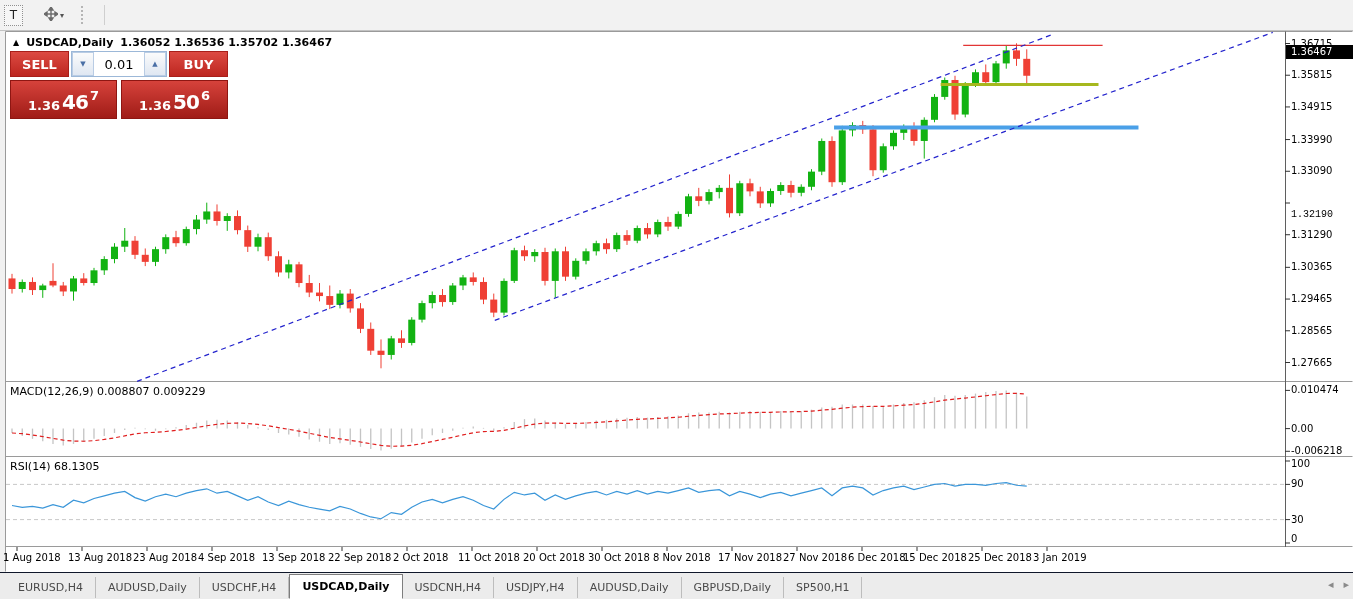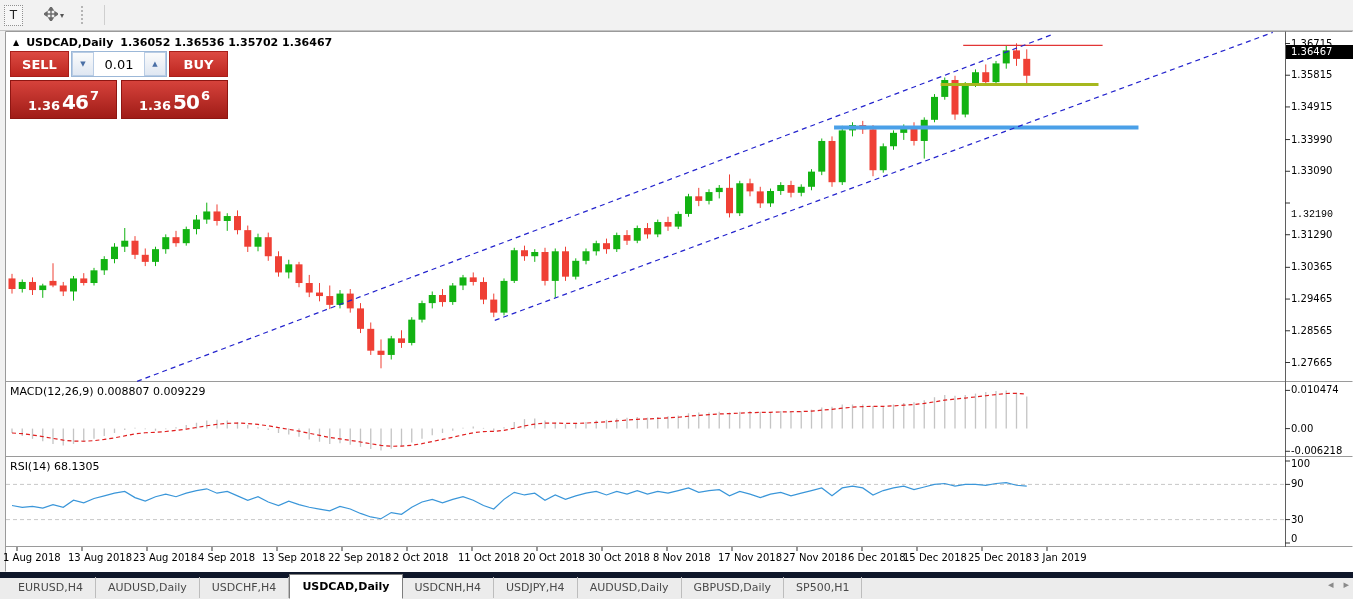--- a/index.html
+++ b/index.html
@@ -41,21 +41,21 @@
   .bigpx .big{font-size:20px;font-weight:700;line-height:27px;letter-spacing:-1px;}
   .bigpx .sup{font-size:13px;font-weight:700;line-height:30px;align-self:flex-start;}
   
   .paneLabel{position:absolute;font-size:11px;color:#000;}
   .axlab{position:absolute;left:1291px;font-size:10px;color:#000;white-space:nowrap;}
   #bid-badge{position:absolute;left:1286px;width:66px;height:14px;background:#000;color:#fff;
              font-size:10px;line-height:14px;padding-left:5px;}
   .dlab{position:absolute;top:521px;font-size:10px;color:#000;white-space:nowrap;}
   
   #tabs{position:absolute;left:0;top:572px;width:1353px;height:27px;background:#ececec;
-        border-top:6px solid #0f172a;display:flex;align-items:flex-end;padding-left:6px;box-sizing:border-box;}
+        border-top:1px solid #0f172a;display:flex;align-items:flex-end;padding-left:6px;box-sizing:border-box;}
   .tab{height:21px;line-height:21px;padding:0 12px;font-size:11px;color:#4a4a4a;
        border-right:1px solid #bdbdbd;cursor:pointer;white-space:nowrap;margin-bottom:1px;}
   .tab.active{background:#fff;border:1px solid #7e7e7e;border-bottom:1px solid #fff;font-weight:700;
               color:#000;height:23px;line-height:23px;margin-bottom:0;}
   #tabscroll{position:absolute;right:4px;top:578px;display:flex;gap:10px;color:#8a8a8a;font-size:11px;}
   #tabscroll span{cursor:pointer;}
 </style>
 </head>
 <body>
 

